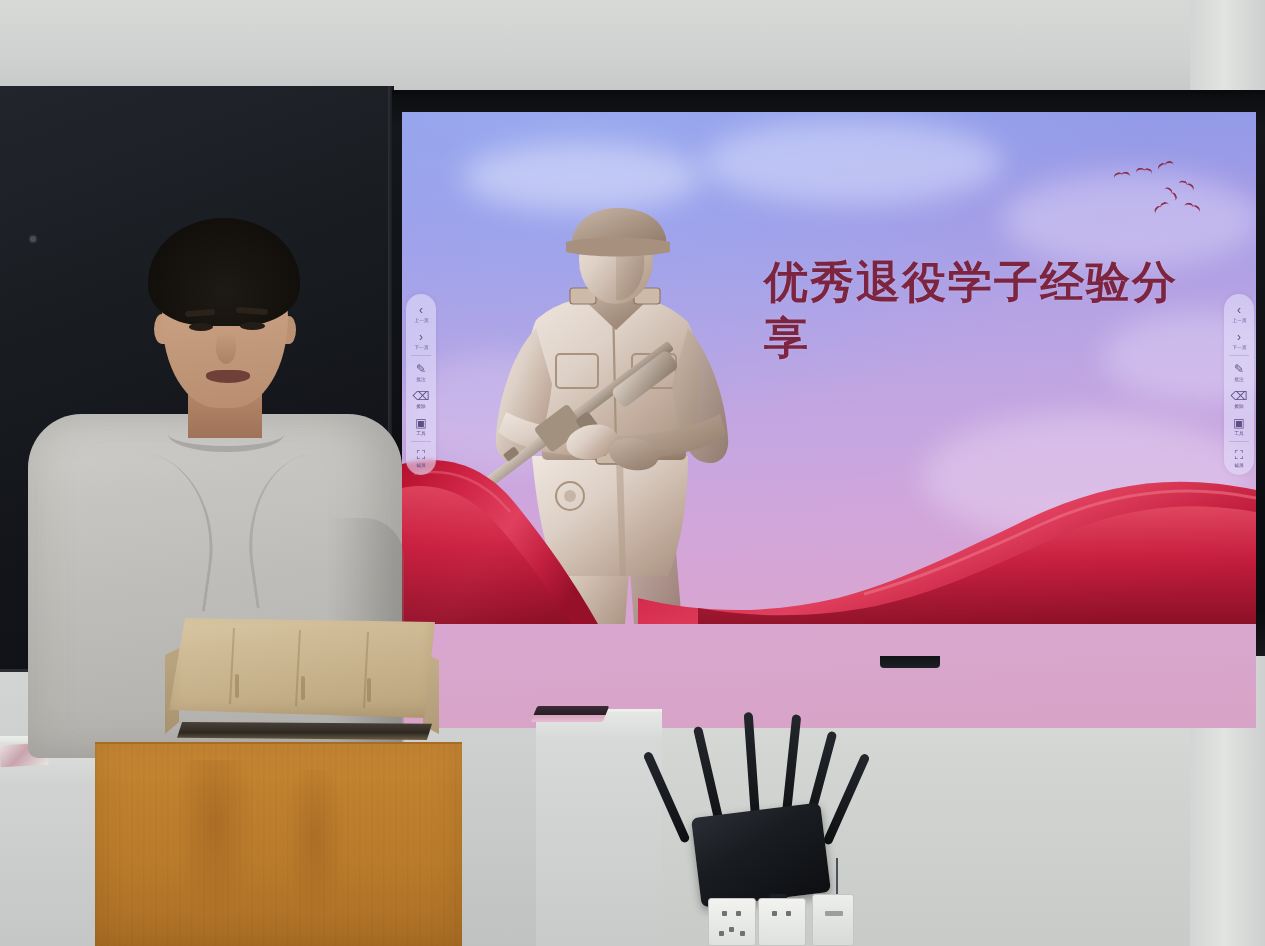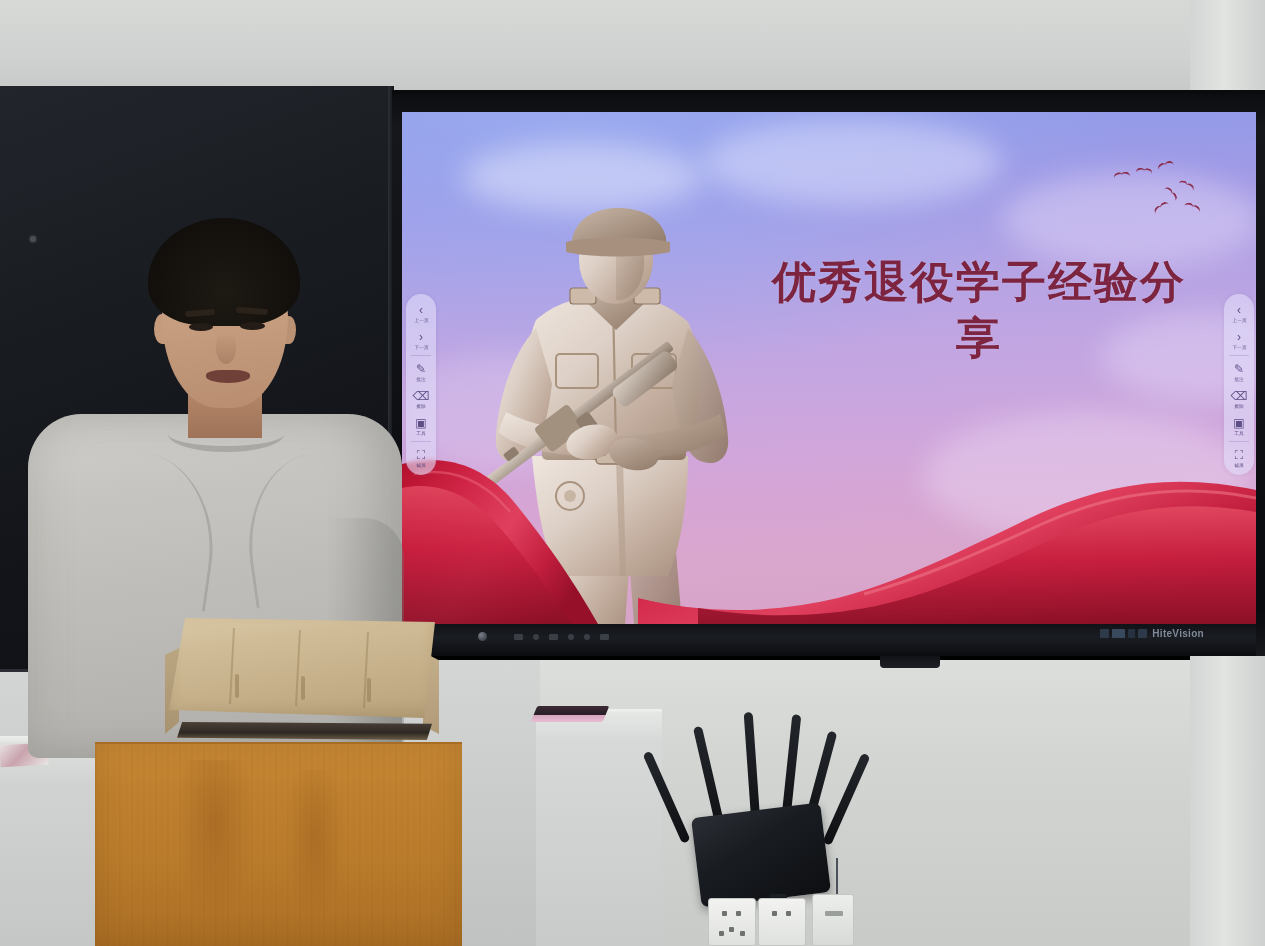--- a/index.html
+++ b/index.html
@@ -40,26 +40,25 @@
     background:linear-gradient(90deg,#2d3036,#101216);
   }
 
   
   .display-frame {
     position:absolute; left:392px; top:90px; width:873px; height:566px;
     background:linear-gradient(180deg,#0c0d10 0%,#15171b 6%,#0a0b0e 92%,#17191d 100%);
     border-top:4px solid #0a0b0d;
   }
   .screen {
-    position:absolute; left:402px; top:112px; width:854px; height:512px;
+    position:absolute; left:402px; top:112px; width:854px; height:616px;
     overflow:hidden;
     background:
       radial-gradient(120% 95% at 20% 0%, #9aa9ef 0%, rgba(154,169,239,0) 55%),
       linear-gradient(178deg,#8e9ce9 0%, #a09ae6 16%, #b6a3e4 34%, #c4a6e1 50%, #cfa6dc 63%, #d6a5d4 74%, #d9a6cd 85%, #d7a3c6 100%);
-    text-align: center;
   }
   
   .cloud { position:absolute; border-radius:50%; filter:blur(14px); background:rgba(226,230,252,0.55); }
   .c1{ left:60px; top:30px; width:240px; height:70px; }
   .c2{ left:300px; top:8px; width:300px; height:85px; background:rgba(232,236,255,0.45); }
   .c3{ left:600px; top:60px; width:260px; height:95px; background:rgba(236,226,250,0.40); }
   .c4{ left:520px; top:300px; width:330px; height:130px; background:rgba(240,225,246,0.38); }
   .c5{ left:700px; top:200px; width:200px; height:90px; background:rgba(238,230,252,0.35); }
   .c6{ left:0px; top:240px; width:200px; height:120px; background:rgba(226,214,244,0.30); }
 
@@ -496,40 +495,20 @@
         <span class="ti-lab">工具</span>
       </div>
       <div class="tool-sep"></div>
       <div class="tool-item">
         <span class="ti-ico">⛶</span>
         <span class="ti-lab">截屏</span>
       </div>
     </div>
   </div>
 
-  <div class="bezel-bottom">
-    <div class="bezel-ir"></div>
-    <div class="bezel-ctrls">
-      <div class="bc wide"></div>
-      <div class="bc"></div>
-      <div class="bc wide"></div>
-      <div class="bc"></div>
-      <div class="bc"></div>
-      <div class="bc wide"></div>
-    </div>
-    <div class="brand">
-      <div class="brand-marks">
-        <div class="bm"></div>
-          <div class="bm b2"></div>
-          <div class="bm b3"></div>
-          <div class="bm"></div>
-      </div>
-      <div class="brand-name">HiteVision</div>
-    </div>
-  </div>
   <div class="stand-shadow"></div>
 
   <div class="counter-top-strip"></div>
   <div class="counter-back"></div>
   <div class="pink-bar"></div>
 
   <div class="desk-left-top"></div>
   <div class="desk-left"></div>
   <div class="paper-left"></div>
 

